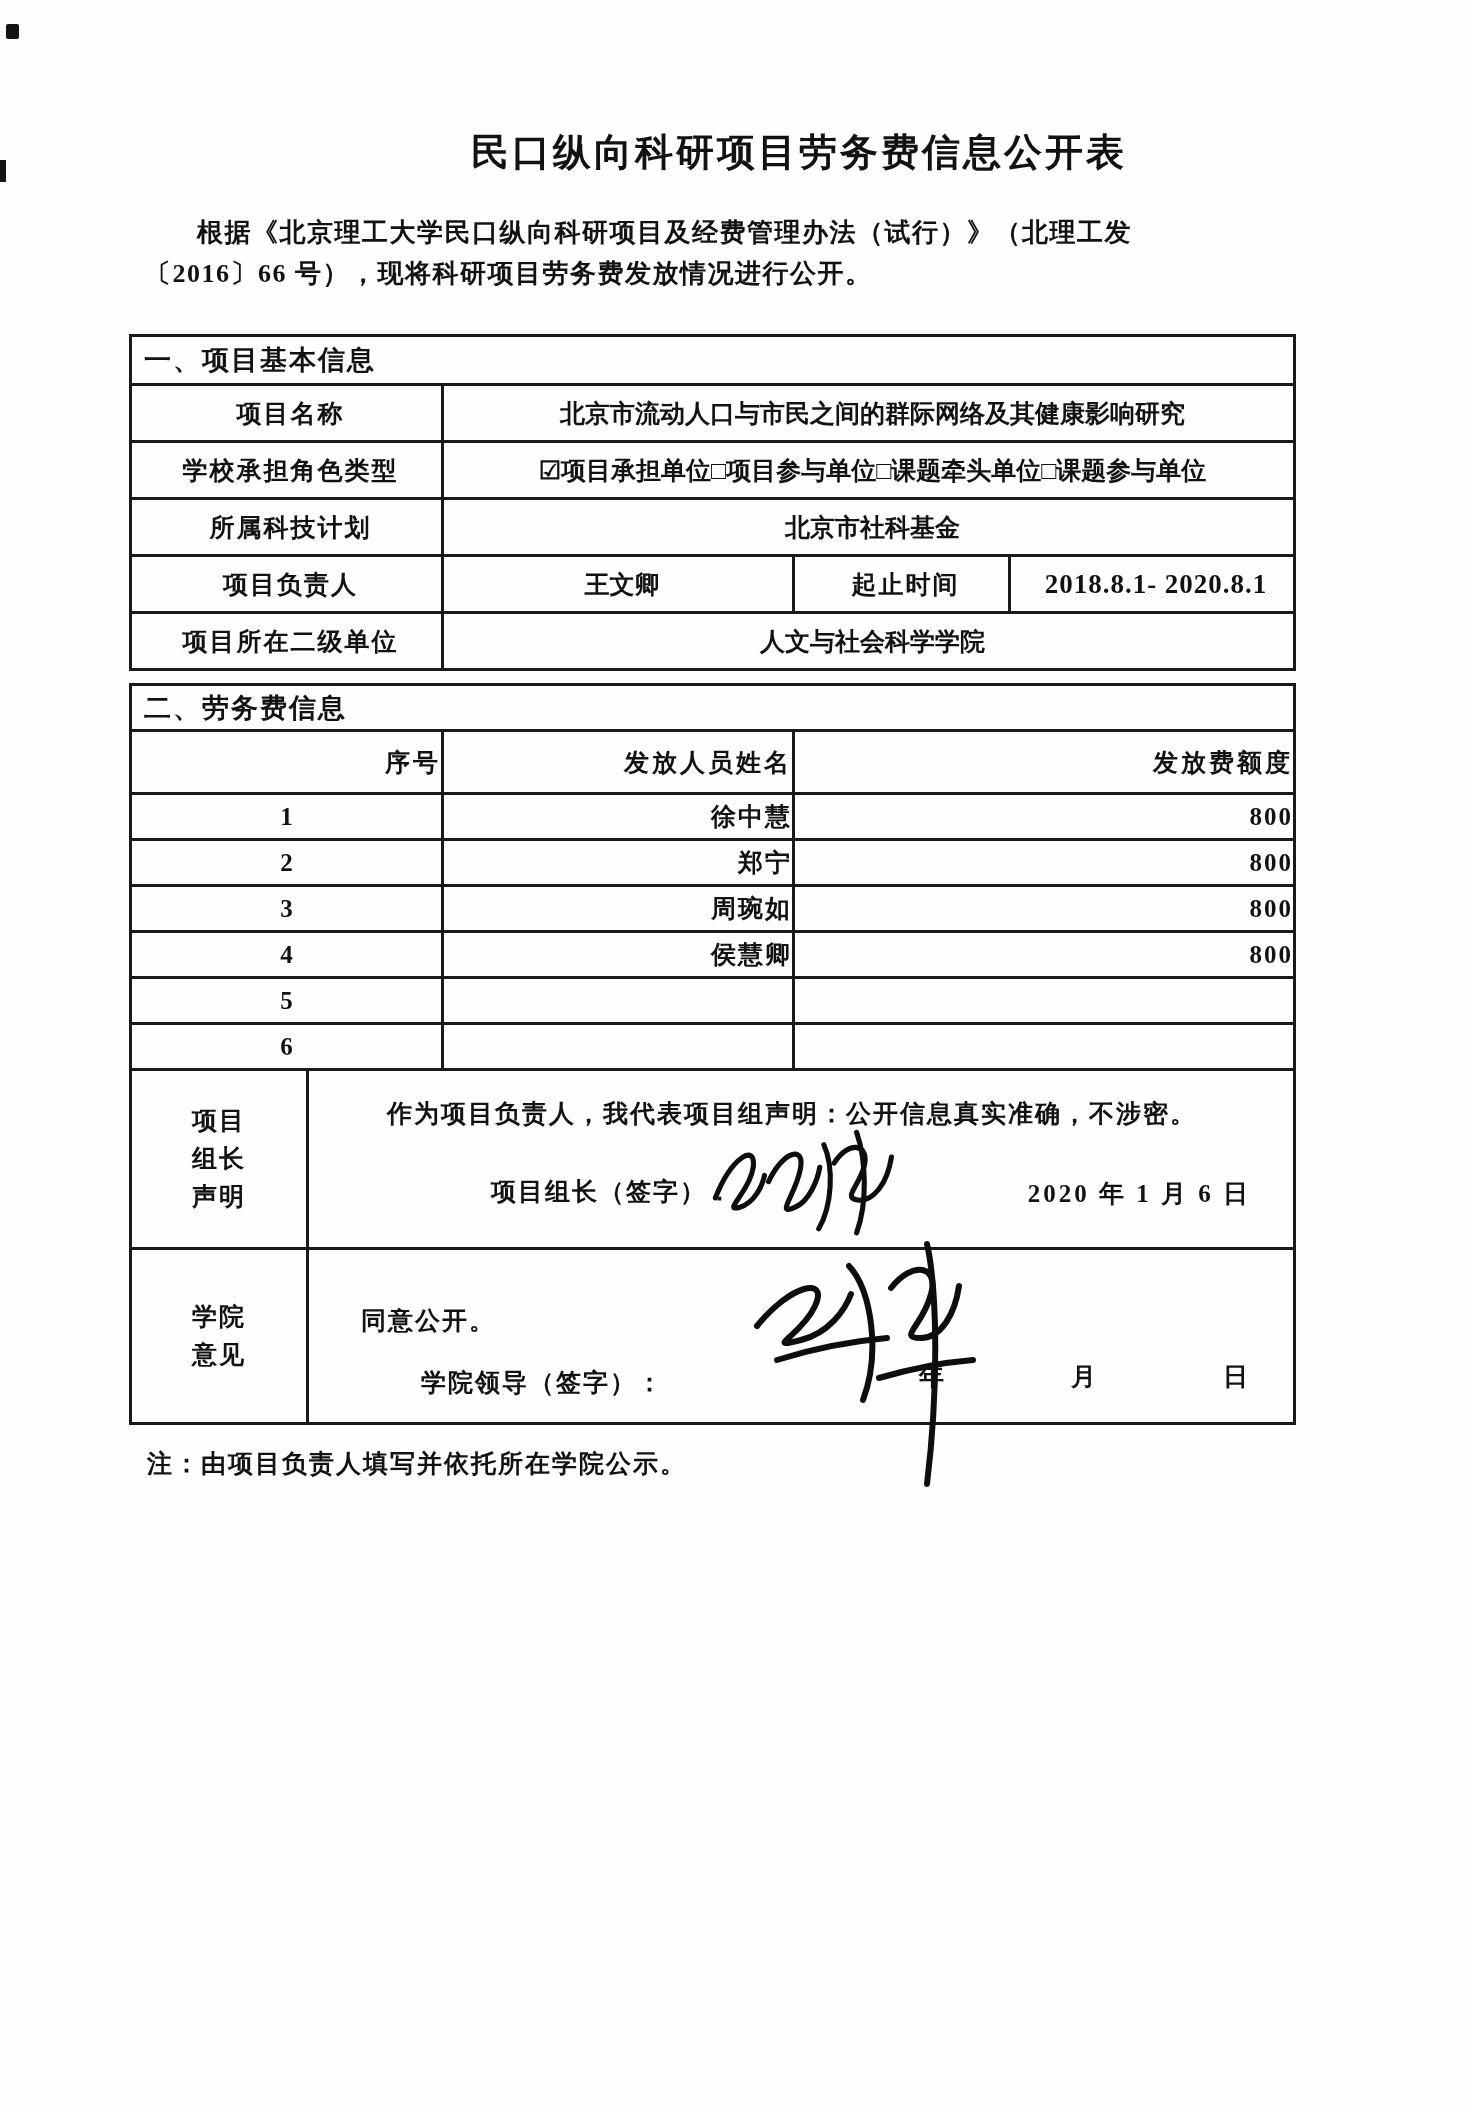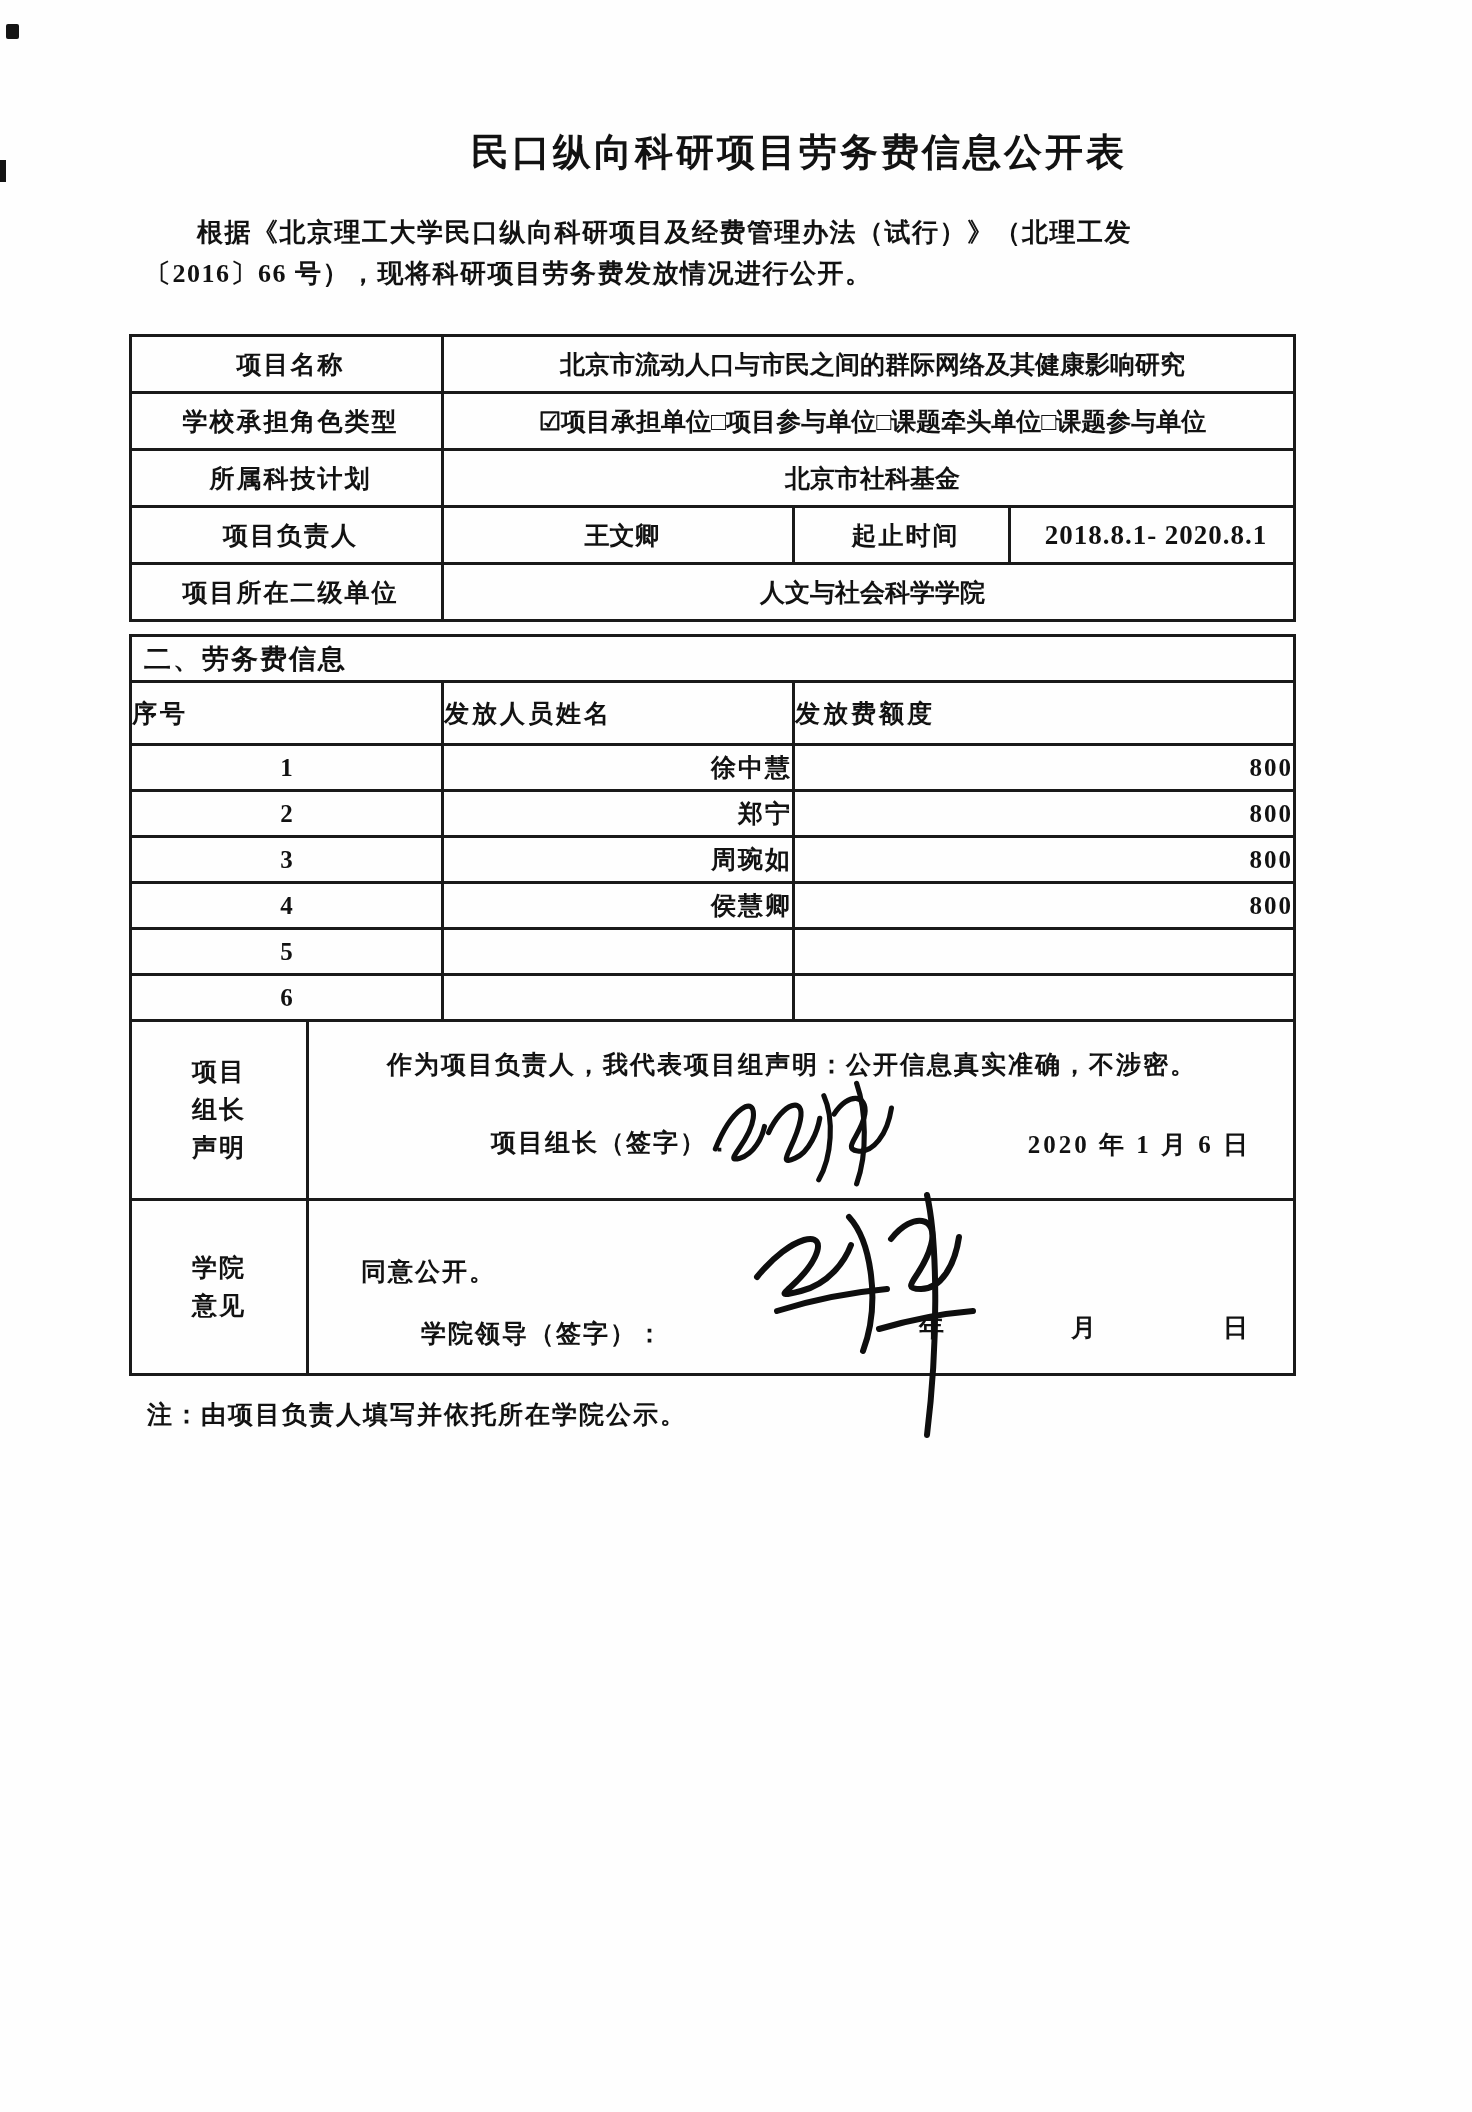--- a/index.html
+++ b/index.html
@@ -29,21 +29,21 @@
   table,td{border:3px solid #1a1a1a;}
   td{padding:0;font-weight:bold;font-size:25px;vertical-align:middle;}
   .t1{margin-top:40px;}
   .t1 td{height:54px;text-align:center;padding-left:8px;}
   td.sect{height:46px;text-align:left;padding-left:12px;font-size:27px;letter-spacing:2px;}
   .t1 .lbl{letter-spacing:2px;}
   .mono-num{font-size:27px;letter-spacing:1px;}
   .u-num{display:inline-block;border-bottom:3px solid #161616;padding:0 12px;line-height:30px;}
   .t2{margin-top:12px;}
   .t2 td{height:43px;}
-  .t2 td.hdr{height:60px;text-align:left;letter-spacing:3px;font-family:Liberation Mono, monospace;}
+  .t2 td.hdr{height:60px;text-align:right;letter-spacing:3px;font-family:Liberation Mono, monospace;}
   .t2 td.no{text-align:center;}
   .t2 td.nm,.t2 td.amt{text-align:right;padding-left:14px;letter-spacing:2px;}
   .t3{margin-top:-3px;}
   .t3 td{vertical-align:middle;}
   .vlabel{text-align:center;line-height:38px;letter-spacing:2px;}
   .cellbody{position:relative;height:100%;}
   .r-decl{height:176px;}
   .r-coll{height:172px;}
   .stmt{position:absolute;left:78px;top:26px;letter-spacing:2px;white-space:nowrap;}
   .signline1{position:absolute;left:182px;top:104px;letter-spacing:2px;}
@@ -72,20 +72,23 @@
     <p class="intro">根据《北京理工大学民口纵向科研项目及经费管理办法（试行）》（北理工发〔2016〕66 号），现将科研项目劳务费发放情况进行公开。</p>
 
     <table class="t1">
       <colgroup>
           <col style="width:312px">
           <col style="width:351px">
           <col style="width:216px">
           <col style="width:285px">
         </colgroup>
       <tbody>
+          <tr>
+        <td class="sect" colspan="4">一、项目基本信息</td>
+      </tr>
       <tr>
         <td class="lbl">项目名称</td>
         <td colspan="3">北京市流动人口与市民之间的群际网络及其健康影响研究</td>
       </tr>
       <tr>
         <td class="lbl">学校承担角色类型</td>
         <td colspan="3">☑项目承担单位□项目参与单位□课题牵头单位□课题参与单位</td>
       </tr>
       <tr>
         <td class="lbl">所属科技计划</td>

